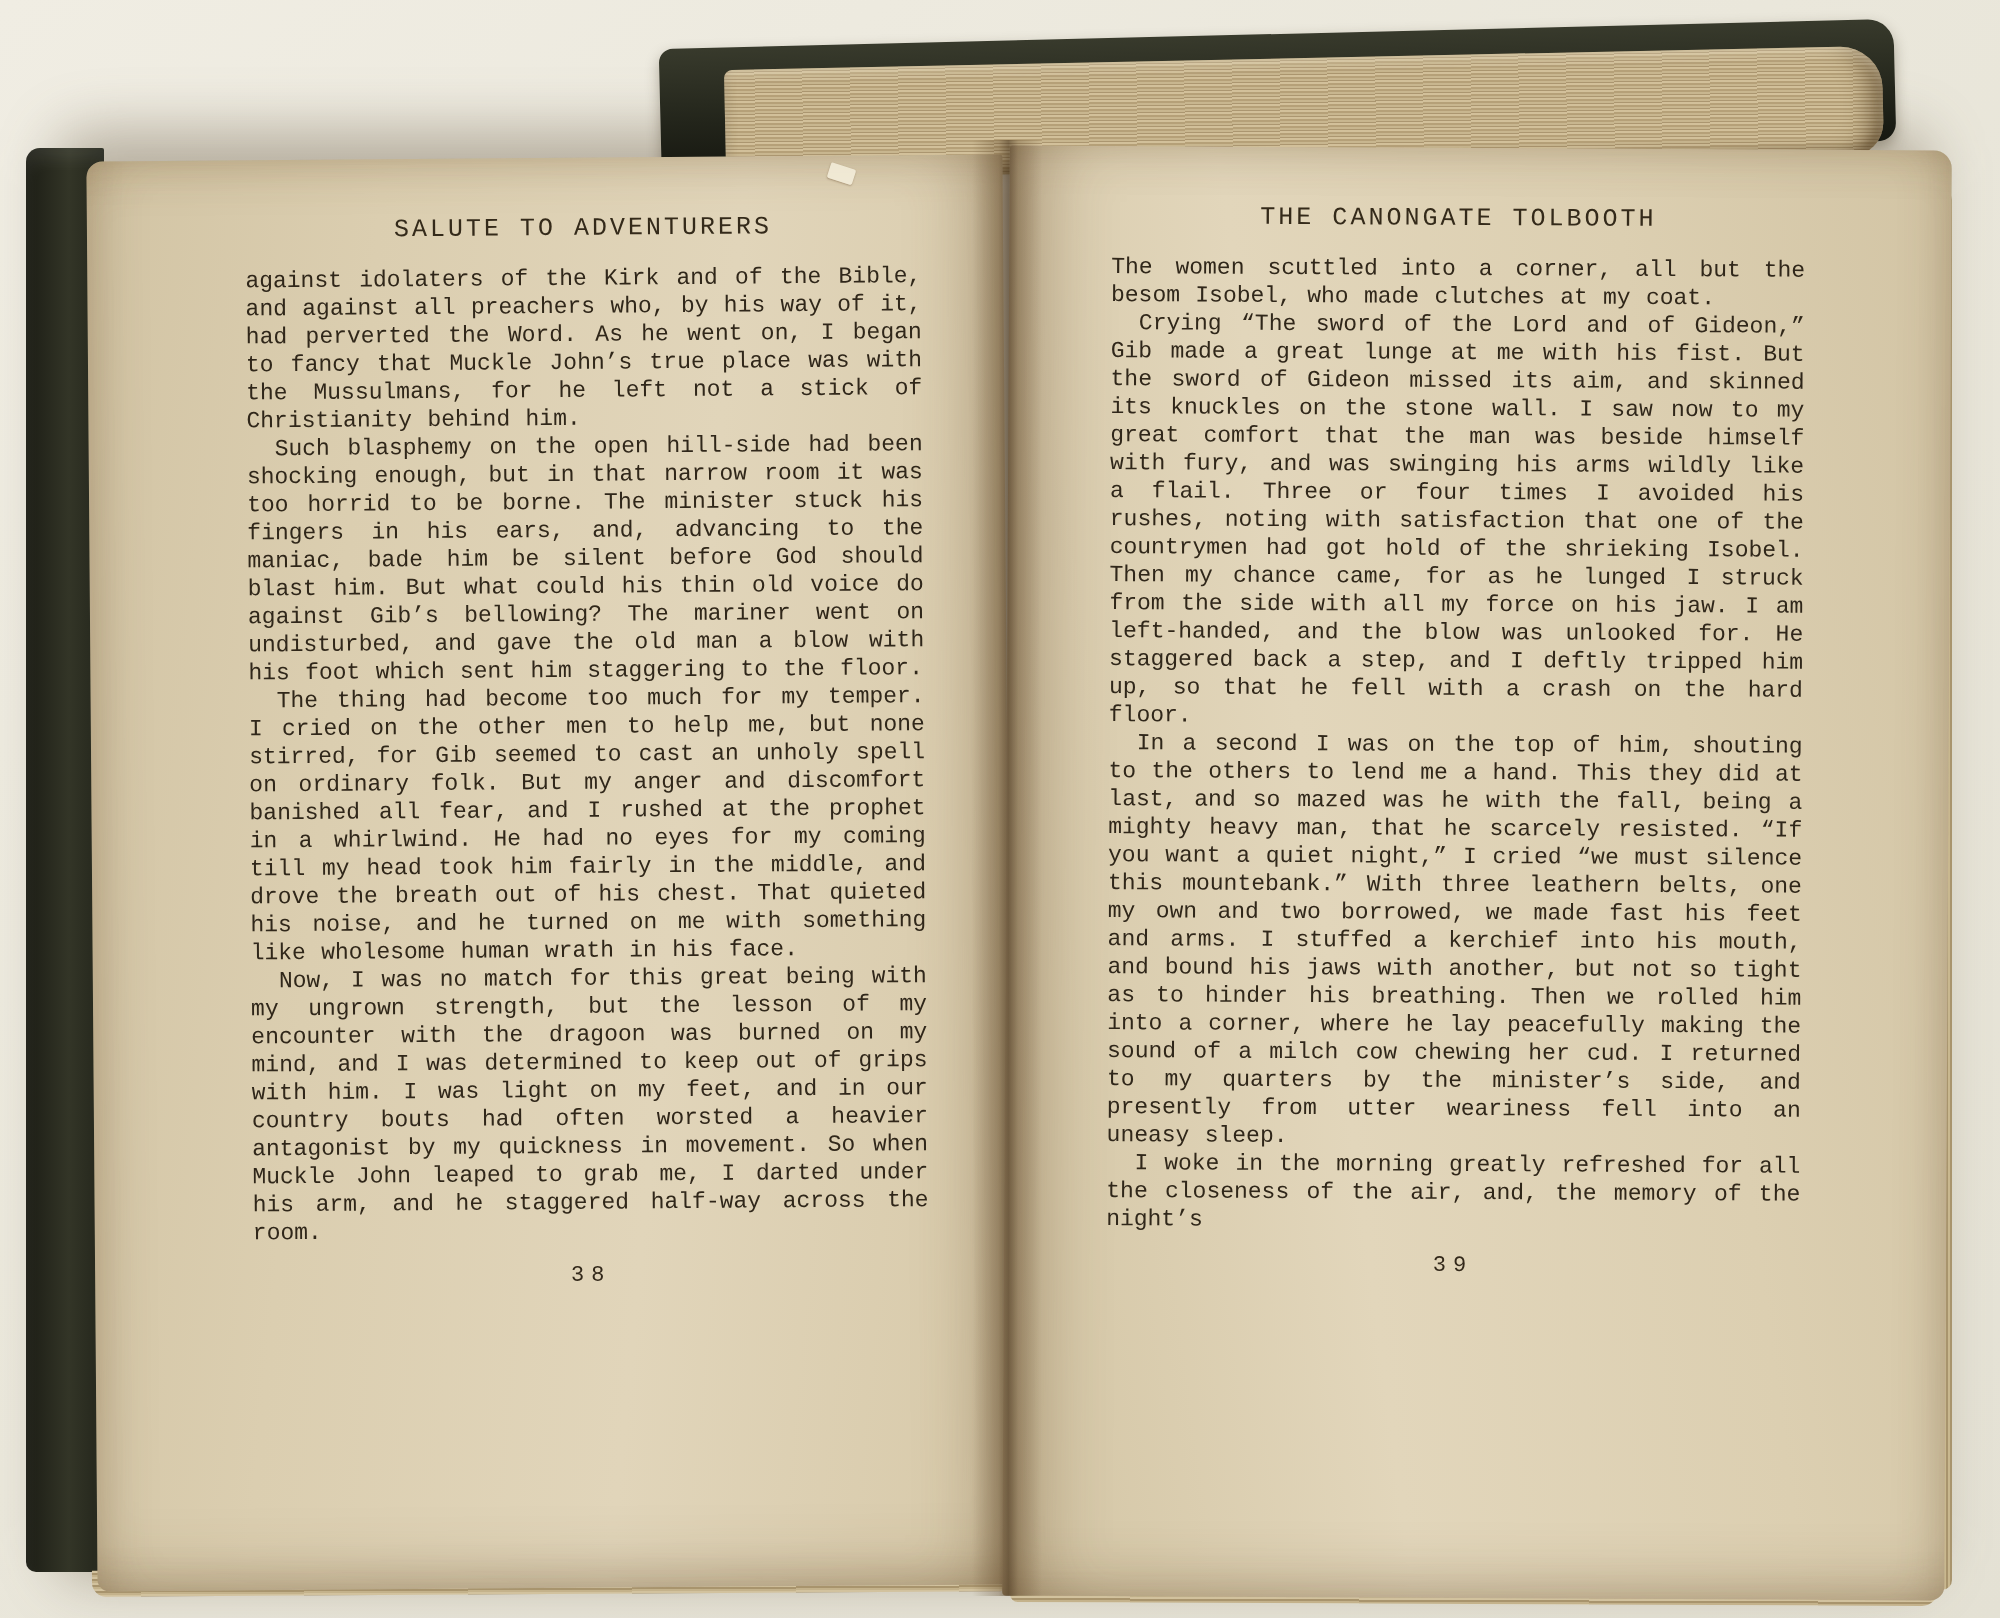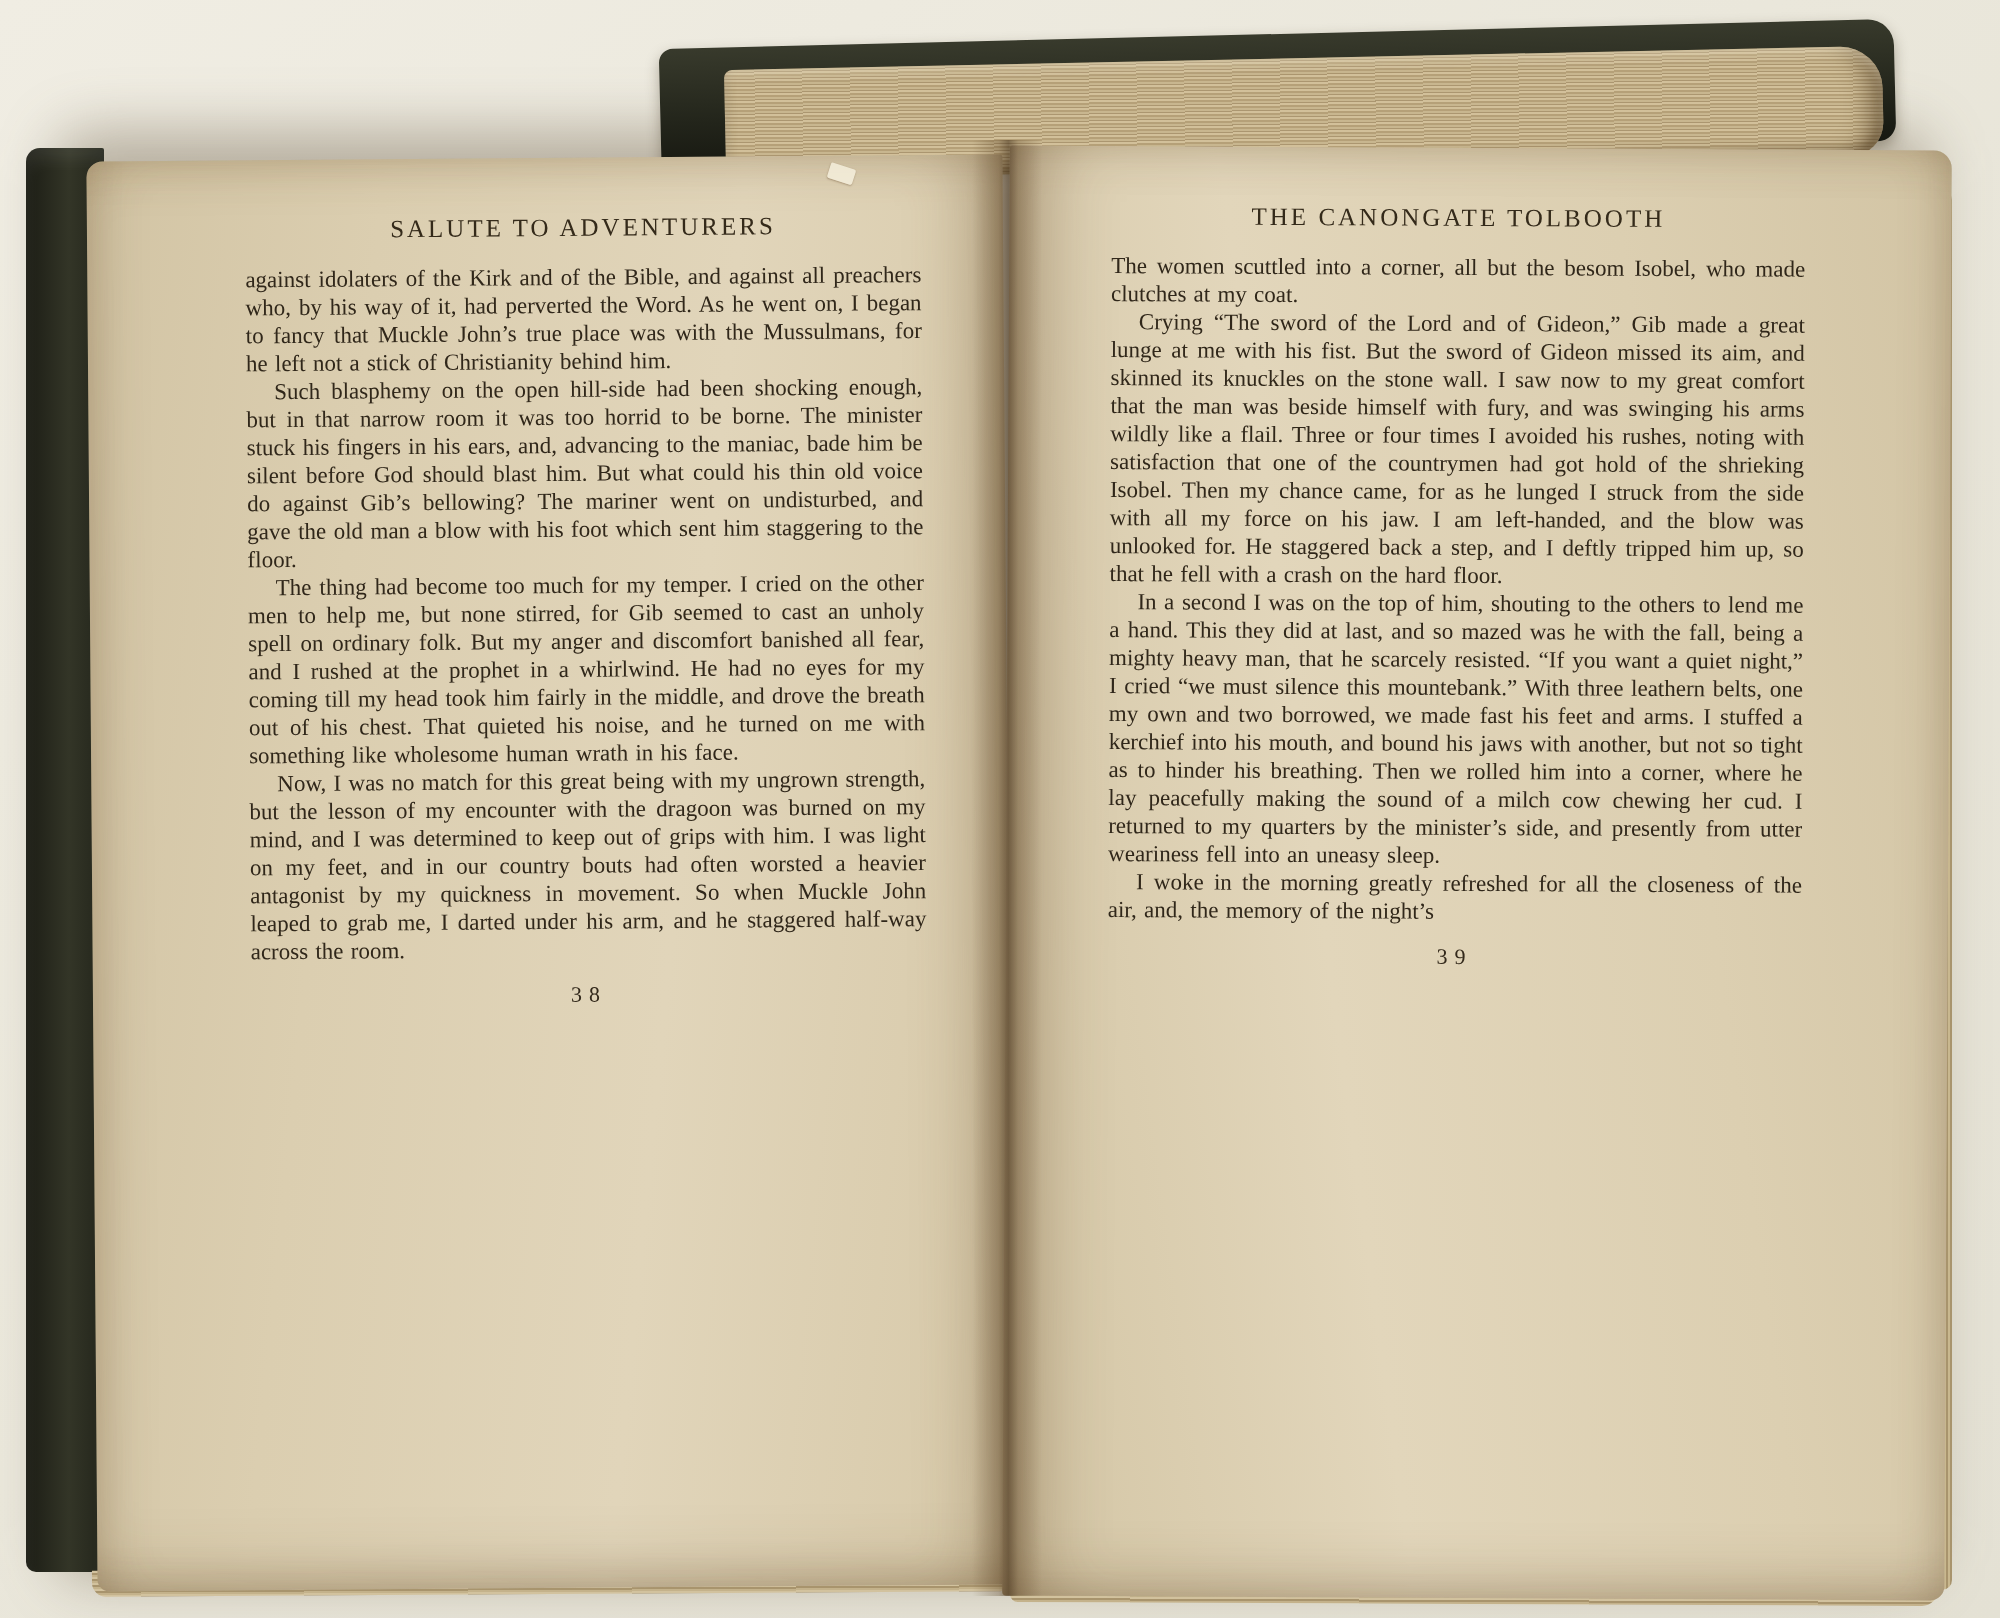--- a/index.html
+++ b/index.html
@@ -1,19 +1,19 @@
 <!DOCTYPE html>
 <html><head>
 <meta charset="utf-8">
 <style>
   html,body { margin:0; padding:0; background:#dfdcd0; }
   .stage {
     position:relative; width:2000px; height:1618px; overflow:hidden;
     background:linear-gradient(140deg,#f0ede3 0%, #eae7db 45%, #e4e1d4 100%);
-    font-family:Liberation Serif, serif;
+    font-family:Liberation Mono, monospace;
   }
   .book-shadow {
     position:absolute; left:55px; top:130px; width:1875px; height:1450px;
     background:rgba(95,80,55,0.38); filter:blur(28px); border-radius:36px;
   }
   
   .cover-top {
     position:absolute; left:660px; top:34px; width:1235px; height:122px;
     background:linear-gradient(to bottom,#383a2c,#23251b 60%,#171811);
     border-radius:14px 26px 18px 10px; transform:rotate(-1.4deg);

